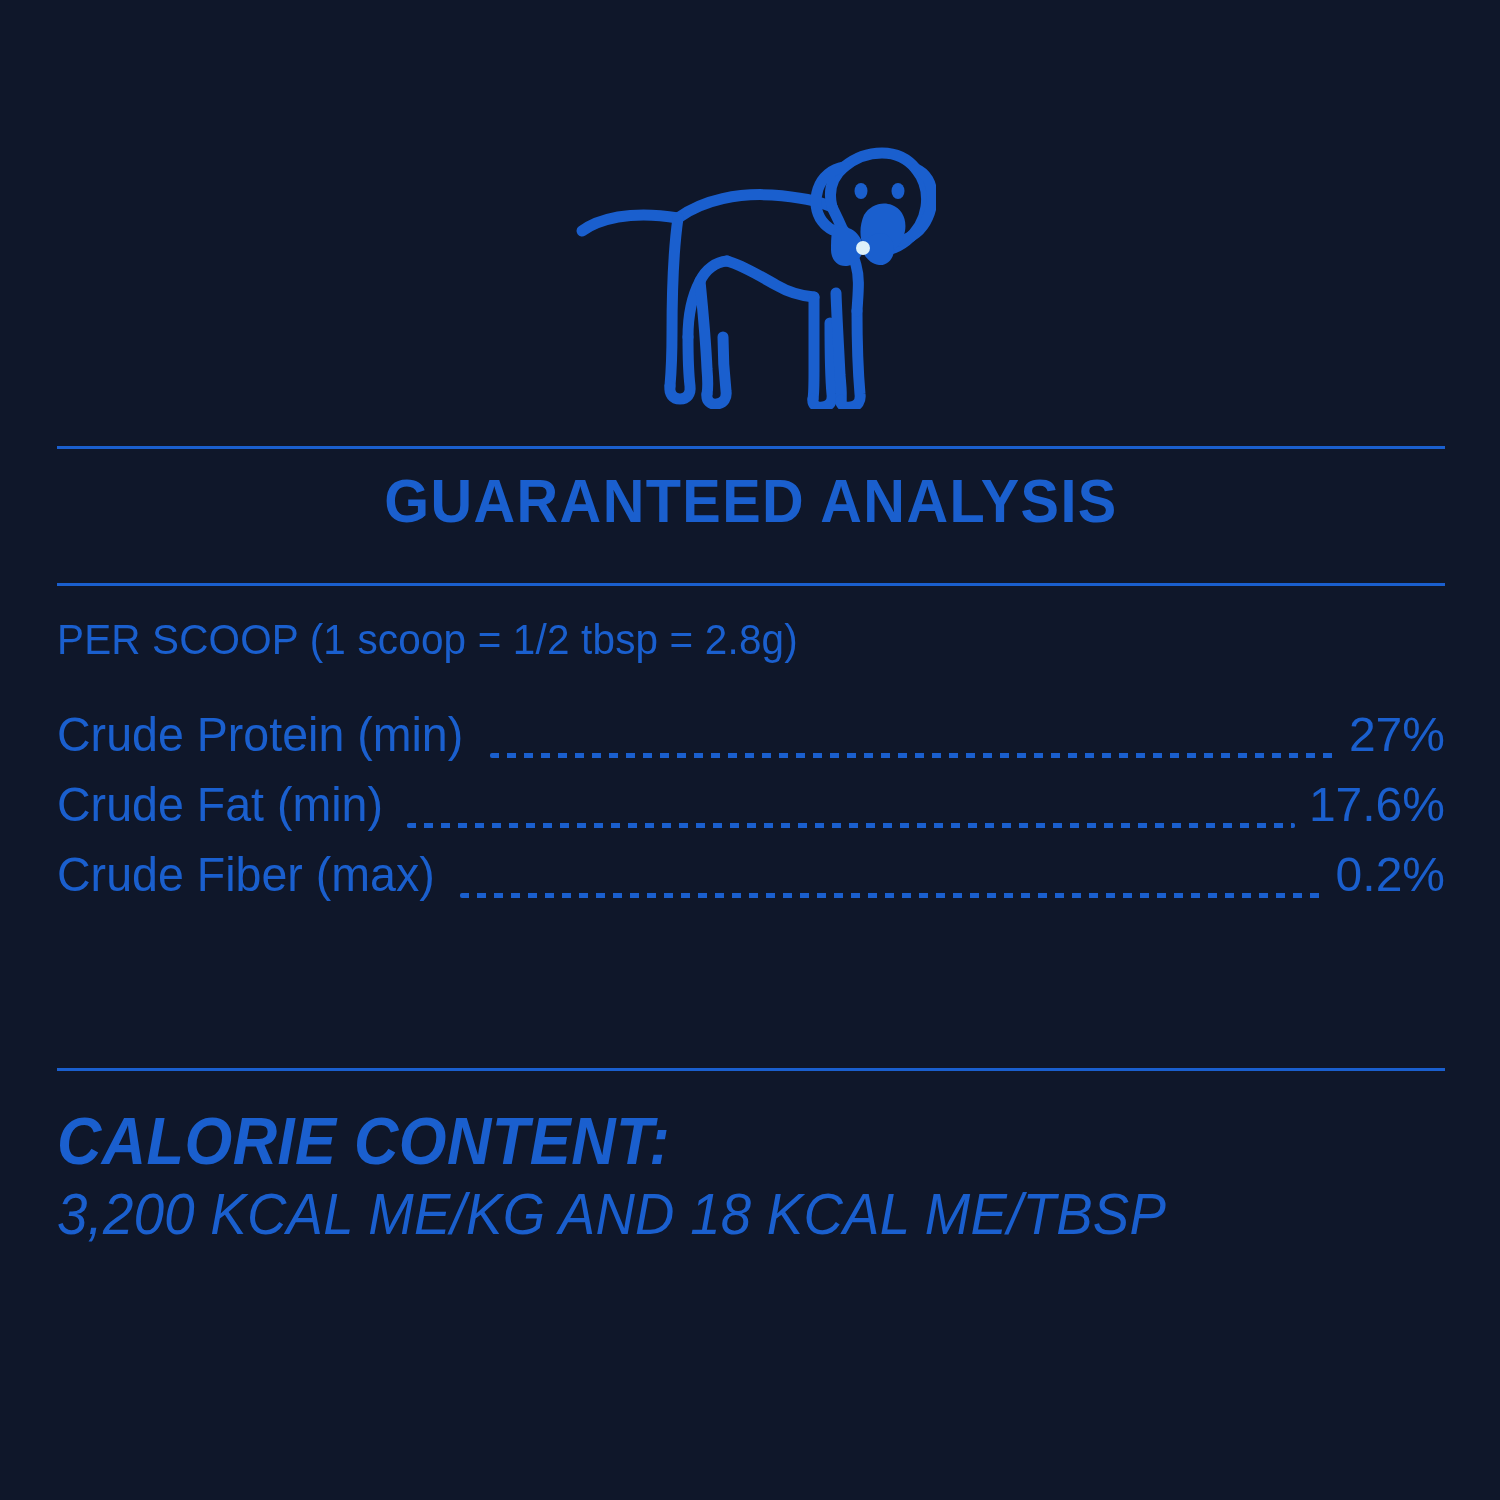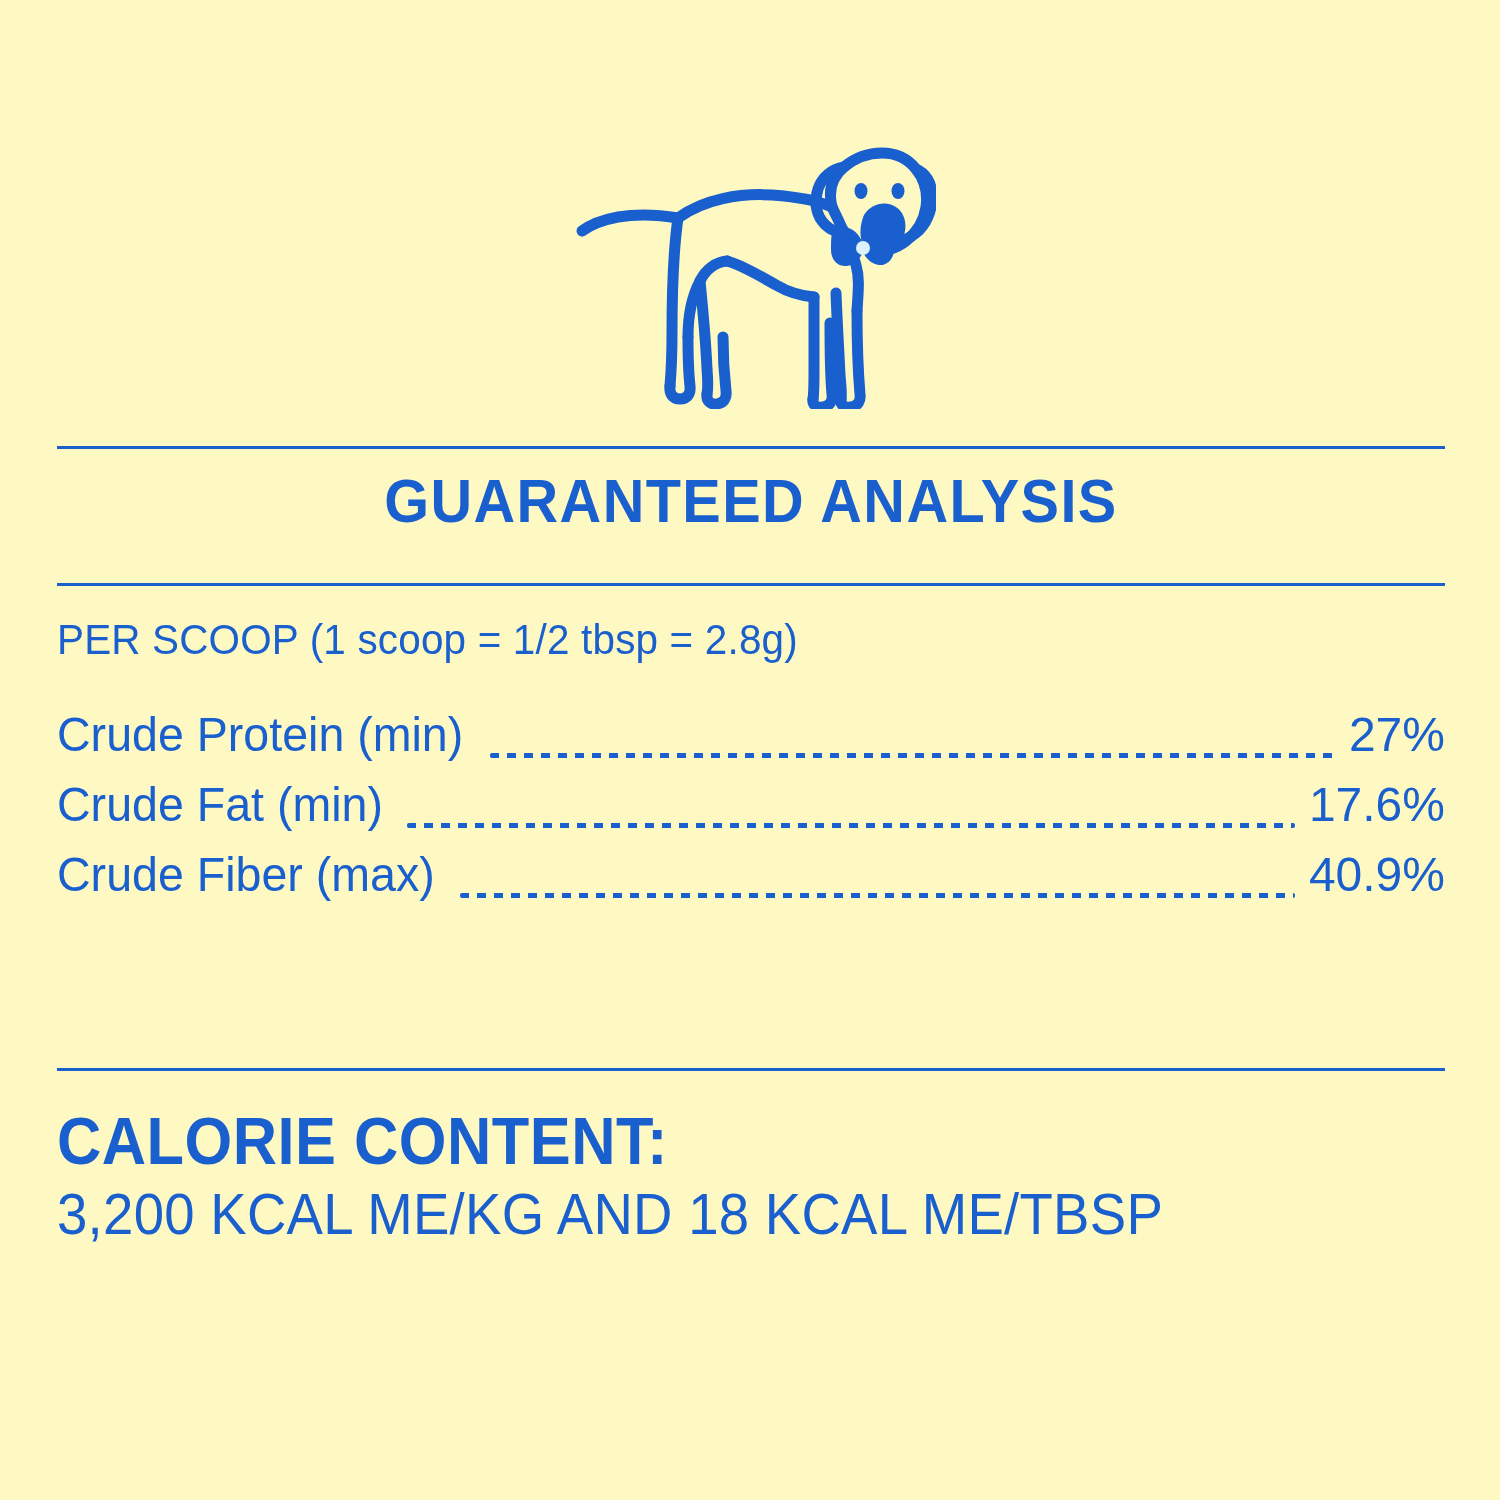--- a/index.html
+++ b/index.html
@@ -11,21 +11,21 @@
     height: 1500px;
     background: #ddf1fa;
     font-family: "Liberation Sans", sans-serif;
     -webkit-font-smoothing: antialiased;
   }
 
   .label {
     position: relative;
     width: 1500px;
     height: 1500px;
-    background: #fef9c3;
+    background: #0f172a;
     box-sizing: border-box;
     overflow: hidden;
   }
 
   
   .brand-mark {
     position: absolute;
     left: 0;
     top: 130px;
     width: 1500px;
@@ -138,20 +138,21 @@
   }
 
   
   .calorie-block {
     position: absolute;
     left: 57px;
     top: 1105px;
     width: 1388px;
     color: #1a5fce;
     font-family: "Liberation Sans Narrow", "Liberation Sans", sans-serif;
+    font-style: italic;
   }
   .calorie-heading {
     font-size: 66px;
     font-weight: 700;
     letter-spacing: 0.5px;
     line-height: 1.12;
     transform: scaleX(0.93);
     transform-origin: left top;
     white-space: nowrap;
   }
@@ -230,21 +231,21 @@
 
     <div class="nutrient-row">
       <span class="nutrient-name">Crude Fat (min)</span>
       <span class="nutrient-leader"></span>
       <span class="nutrient-value">17.6%</span>
     </div>
 
     <div class="nutrient-row">
       <span class="nutrient-name">Crude Fiber (max)</span>
       <span class="nutrient-leader"></span>
-      <span class="nutrient-value">40.9%</span>
+      <span class="nutrient-value">0.2%</span>
     </div>
 
 
   </div>
 
   <div class="calorie-block">
     <div class="calorie-heading">CALORIE CONTENT:</div>
     <div class="calorie-value">3,200 KCAL ME/KG AND 18 KCAL ME/TBSP</div>
   </div>
 

